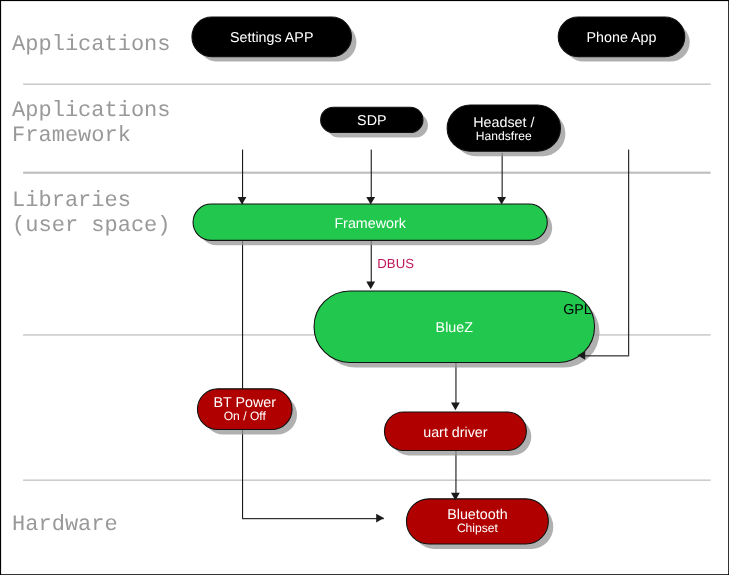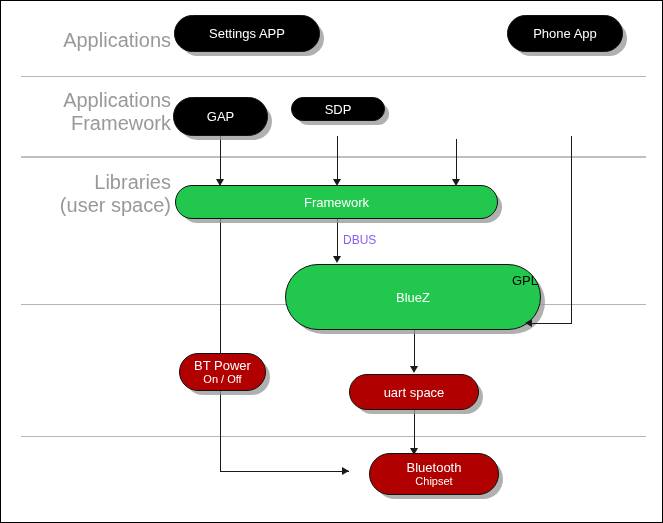--- a/index.html
+++ b/index.html
@@ -19,23 +19,24 @@
     border: 1px solid #000000;
     box-sizing: border-box;
     overflow: hidden;
   }
   
   .layer-label {
     position: absolute;
     color: #999999;
     font-size: 20px;
     line-height: 23px;
-    text-align: right;
+    text-align: left;
     white-space: pre-line;
     letter-spacing: 0px;
+    font-family: Liberation Mono, monospace;
   }
   
   .divider {
     position: absolute;
     background: #b5b5b5;
     height: 1px;
   }
   .divider.thick {
     height: 2px;
     background: #c0c0c0;
@@ -106,21 +107,21 @@
     width: 0; height: 0;
     border-top: 4px solid transparent;
     border-bottom: 4px solid transparent;
     border-left: 7px solid #1a1a1a;
     z-index: 9;
   }
 
   
   .edge-label {
     position: absolute;
-    color: #8b5cf6;
+    color: #be185d;
     font-size: 12px;
     line-height: 14px;
     z-index: 6;
     background: transparent;
   }
 </style>
 </head>
 <body>
 
 <div id="canvas">
@@ -128,20 +129,21 @@
   <div class="divider" style="left:20px; top:75px; width:625px;"></div>
   <div class="divider thick" style="left:20px; top:155px; width:625px;"></div>
   <div class="divider" style="left:20px; top:303px; width:625px;"></div>
   <div class="divider" style="left:20px; top:435px; width:625px;"></div>
 
   <div class="layer-label" style="left:10px; top:28px; width:160px;">Applications</div>
   <div class="layer-label" style="left:10px; top:88px; width:160px;">Applications
 Framework</div>
   <div class="layer-label" style="left:10px; top:170px; width:160px;">Libraries
 (user space)</div>
+  <div class="layer-label" style="left:10px; top:465px; width:160px;">Hardware</div>
 
   <div class="vline" style="left:219px; top:135px; height:335px;"></div>
   <div class="hline" style="left:219px; top:470px; width:129px;"></div>
   <div class="arrow-right" style="left:341px; top:466px;"></div>
 
   <div class="vline" style="left:336px; top:135px; height:44px;"></div>
   <div class="arrow-down" style="left:332px; top:178px;"></div>
 
   <div class="vline" style="left:455px; top:138px; height:41px;"></div>
   <div class="arrow-down" style="left:451px; top:178px;"></div>
@@ -163,46 +165,47 @@
   <div class="arrow-down" style="left:215px; top:178px;"></div>
 
   <div class="node blue" style="left:173px; top:14px; width:146px; height:37px;">
     <span class="l1">Settings APP</span>
   </div>
 
   <div class="node blue" style="left:506px; top:14px; width:116px; height:37px;">
     <span class="l1">Phone App</span>
   </div>
 
-  <div class="node blue" style="left:172px; top:96px; width:95px; height:39px;">
-    <span class="l1">GAP</span>
-  </div>
 
   <div class="node blue" style="left:290px; top:96px; width:94px; height:24px;">
     <span class="l1">SDP</span>
   </div>
 
+  <div class="node blue" style="left:405px; top:94px; width:104px; height:43px;">
+    <span class="l1">Headset /</span>
+    <span class="l2">Handsfree</span>
+  </div>
 
 
   <div class="node green" style="left:174px; top:184px; width:323px; height:34px;">
     <span class="l1">Framework</span>
   </div>
 
   <div class="node green" style="left:284px; top:263px; width:256px; height:66px;">
     <span class="l1">BlueZ</span>
   </div>
   <div class="node-tag" style="left:482px; top:272px;">GPL</div>
 
   <div class="node red" style="left:178px; top:352px; width:87px; height:38px;">
     <span class="l1">BT Power</span>
     <span class="l2">On / Off</span>
   </div>
 
   <div class="node red" style="left:348px; top:373px; width:130px; height:36px;">
-    <span class="l1">uart space</span>
+    <span class="l1">uart driver</span>
   </div>
 
   <div class="node red" style="left:368px; top:452px; width:130px; height:42px;">
     <span class="l1">Bluetooth</span>
     <span class="l2">Chipset</span>
   </div>
 
 </div>
 
 </body></html>

